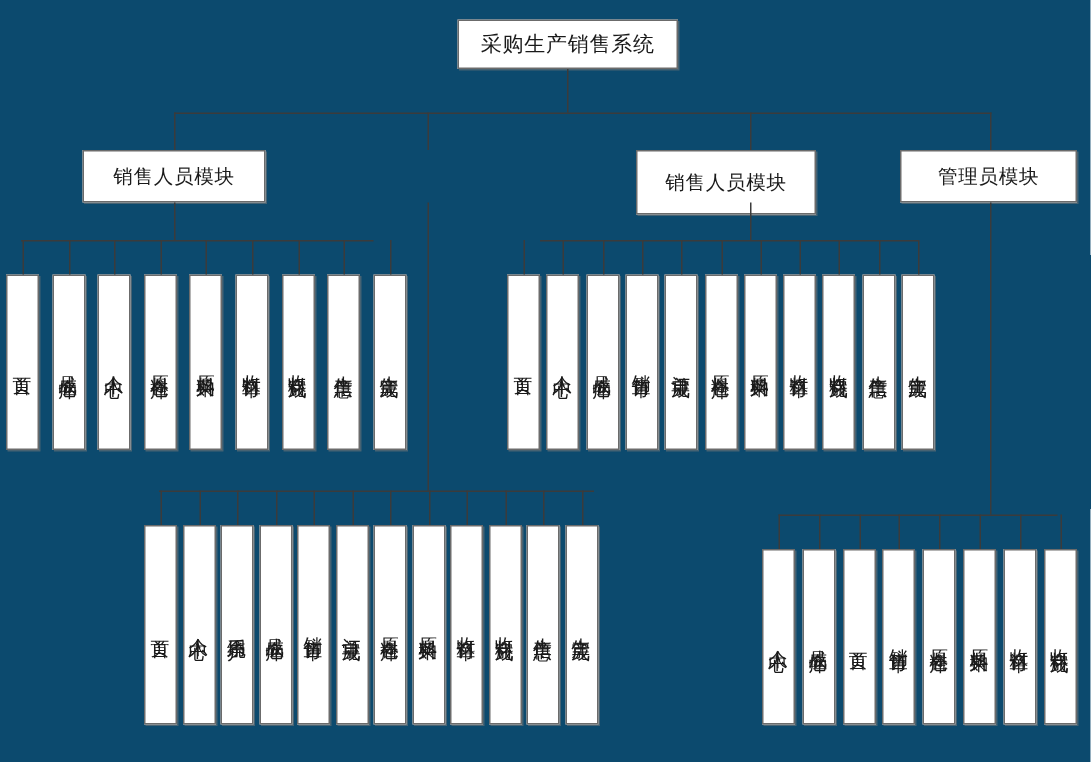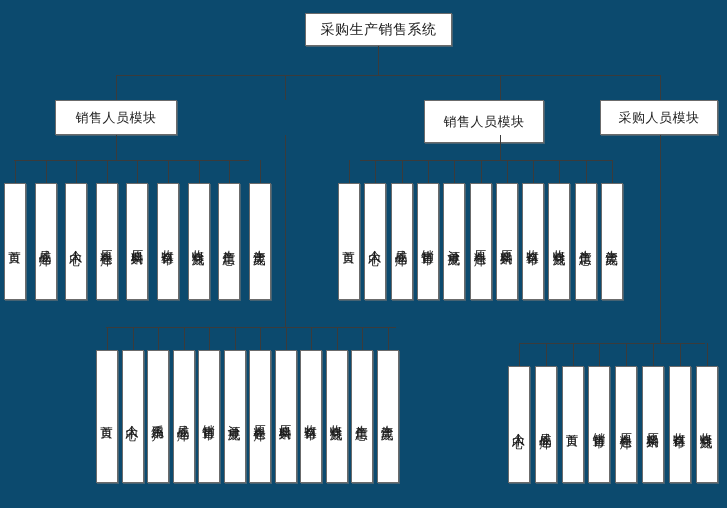--- a/index.html
+++ b/index.html
@@ -88,21 +88,21 @@
   <div class="lineV" style="left:500px; top:75px; height:25px;"></div>
   <div class="lineV" style="left:660px; top:75px; height:25px;"></div>
 
   <div class="node module" style="left:55px; top:100px; width:122px; height:35px;">
     <span>销售人员模块</span>
   </div>
   <div class="node module" style="left:424px; top:100px; width:120px; height:43px;text-align:right;">
     <span>销售人员模块</span>
   </div>
   <div class="node module" style="left:600px; top:100px; width:118px; height:35px;">
-    <span>采购人员模块</span>
+    <span>管理员模块</span>
   </div>
 
   <div class="lineV" style="left:116px; top:135px; height:25px;"></div>
   <div class="lineH" style="left:14px; top:160px; width:235px;"></div>
 
   <div class="lineV" style="left:500px; top:135px; height:25px;"></div>
   <div class="lineH" style="left:360px; top:160px; width:252px;"></div>
 
   <div class="lineV" style="left:285px; top:135px; height:192px;"></div>
   <div class="lineH" style="left:106px; top:327px; width:290px;"></div>

